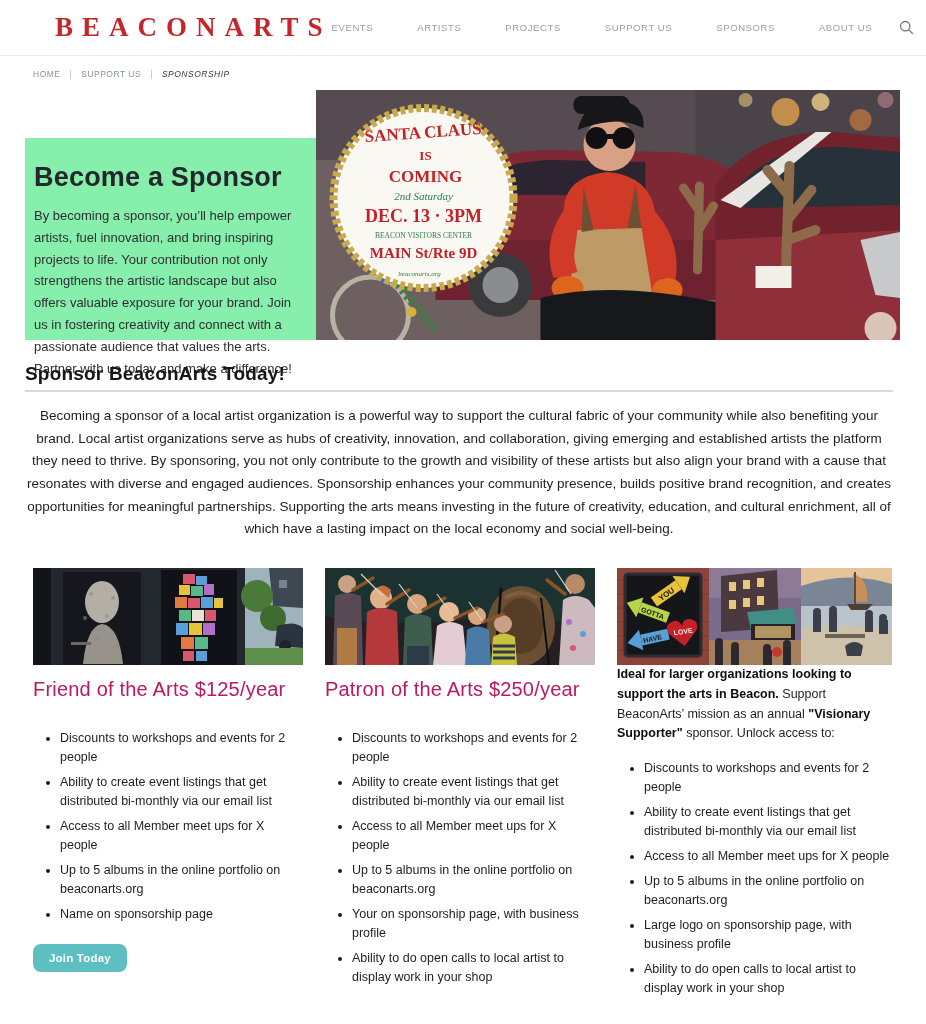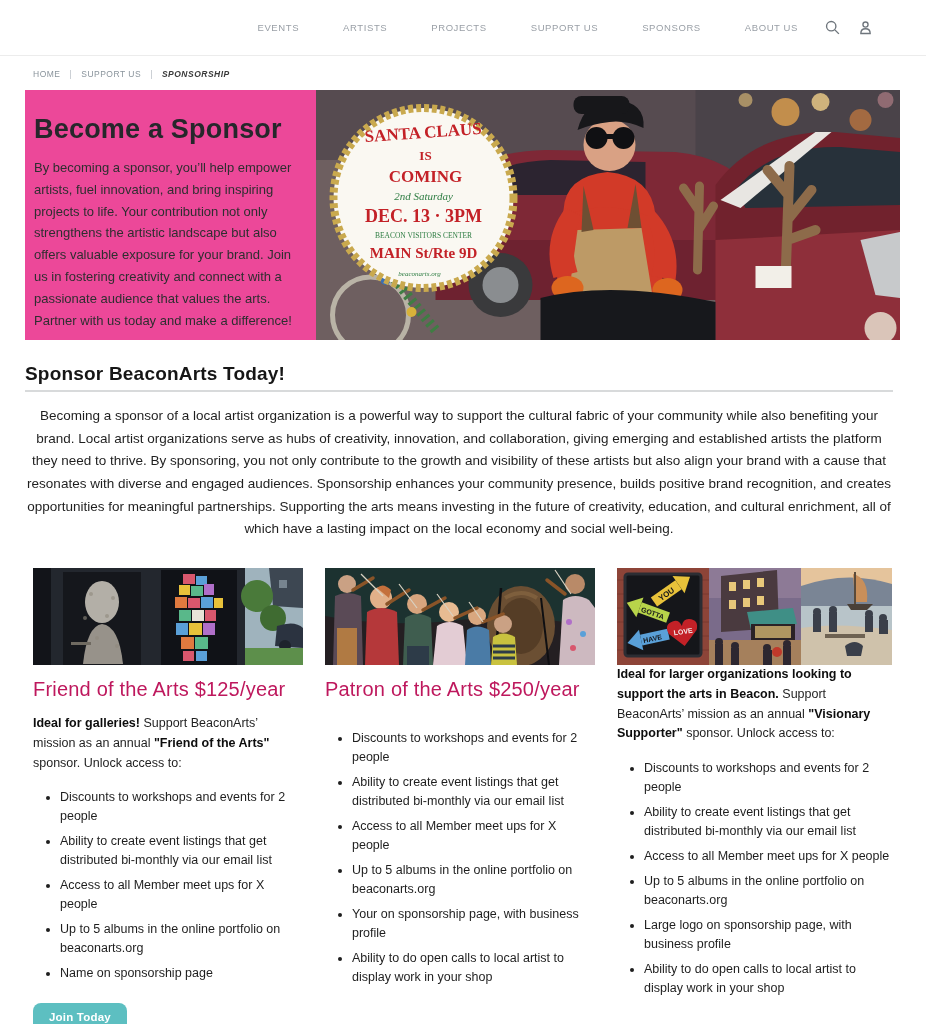--- a/index.html
+++ b/index.html
@@ -57,33 +57,34 @@
     font-size: 8.5px;
     letter-spacing: 0.5px;
     color: #8a949c;
     display: flex;
     align-items: flex-start;
     gap: 9px;
     text-transform: uppercase;
   }
   .breadcrumb .crumb { cursor: pointer; }
   .breadcrumb .sep { color: #b8bec4; }
-  .breadcrumb .current { color: #3a3a3a; font-style: italic; font-weight: 700; }
+  .breadcrumb .current { color: #3a3a3a; font-style: italic; font-weight: 400; }
 
   
   .hero {
     margin: 11px 26px 0 25px;
     display: flex;
     height: 250px;
   }
   .hero-left {
     width: 291px;
     flex: 0 0 291px;
-    background: #ec4899;
+    background: #86efac;
     padding: 14px 20px 0 9px;
+    margin-top: 48px;
   }
   .hero-title {
     font-size: 27px;
     font-weight: 700;
     color: #26272b;
     margin: 10px 0 12px;
     letter-spacing: 0.2px;
   }
   .hero-body {
     font-size: 13px;
@@ -152,20 +153,21 @@
     font-size: 11.5px;
     font-weight: 700;
     letter-spacing: 0.2px;
     cursor: pointer;
   }
 </style>
 </head>
 <body>
 
 <header class="site-header">
+  <div class="logo">BEACONARTS</div>
   <nav class="main-nav">
     <span class="nav-item">EVENTS</span>
     <span class="nav-item">ARTISTS</span>
     <span class="nav-item">PROJECTS</span>
     <span class="nav-item">SUPPORT US</span>
     <span class="nav-item">SPONSORS</span>
     <span class="nav-item">ABOUT US</span>
   </nav>
   <div class="header-icons">
     <span class="hicon">
@@ -323,21 +325,20 @@
         <path d="M236 0 L270 0 L270 40 L240 38 Z" fill="#3d4752"></path>
         <rect x="246" y="12" width="8" height="8" fill="#77848f"></rect>
         <circle cx="224" cy="28" r="16" fill="#4a7a3a"></circle>
         <circle cx="240" cy="50" r="13" fill="#3f6b31"></circle>
         <path d="M244 58 Q262 52 270 60 L270 80 L242 78 Z" fill="#2b3340"></path>
         <circle cx="252" cy="78" r="6" fill="#1d232c"></circle>
         <rect x="212" y="80" width="58" height="17" fill="#5d8f4b"></rect>
       </svg>
     </div>
     <h3 class="tier-title">Friend of the Arts $125/year</h3>
-    <p class="tier-desc"><strong>Ideal for galleries!</strong><span> Support BeaconArts’ mission as an annual </span><strong>"Friend of the Arts"</strong><span> sponsor. Unlock access to:</span></p>
     <ul class="tier-benefits">
         <li>Discounts to workshops and events for 2 people</li>
         <li>Ability to create event listings that get distributed bi-monthly via our email list</li>
         <li>Access to all Member meet ups for X people</li>
         <li>Up to 5 albums in the online portfolio on beaconarts.org</li>
         <li>Name on sponsorship page</li>
       </ul>
     <button class="join-btn">Join Today</button>
   </article>
 

